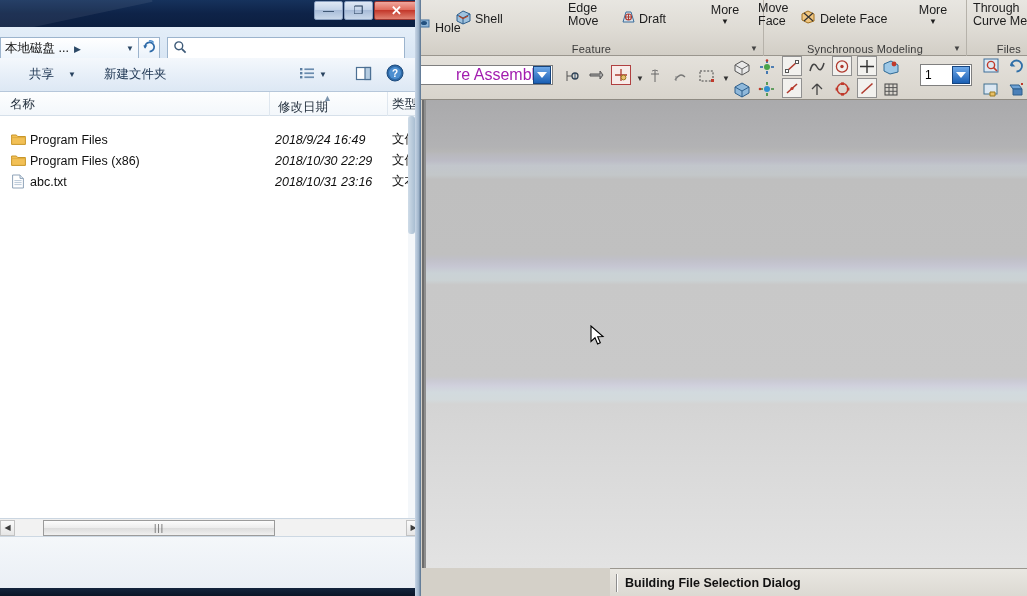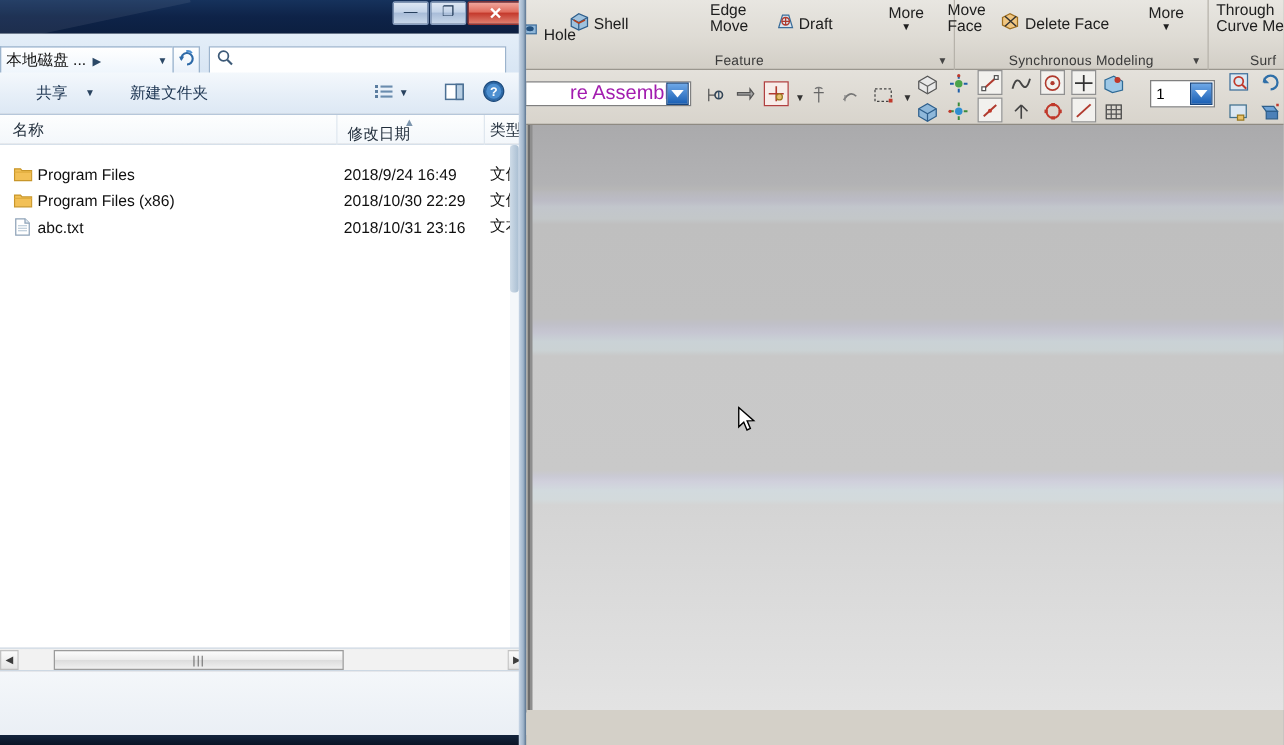--- a/index.html
+++ b/index.html
@@ -211,21 +211,21 @@
 
   .exp-list {
     position: absolute; left: 0; top: 116px; width: 421px; height: 404px;
     background: #fff;
   }
   .frow {
     position: absolute; left: 0; width: 421px; height: 21px;
     display: flex; align-items: center; font-size: 12.5px; color: #101010;
   }
   .frow .nm { position: absolute; left: 30px; white-space: nowrap; }
-  .frow .dt { position: absolute; left: 275px; white-space: nowrap; }
+  .frow .dt { position: absolute; left: 275px; white-space: nowrap; font-style: italic; }
   .frow .tp { position: absolute; left: 392px; white-space: nowrap; overflow: hidden; width: 20px; }
   .frow .ficon { position: absolute; left: 11px; top: 3px; }
 
   .vscroll {
     position: absolute; right: 6px; top: 116px; width: 7px; height: 404px;
     background: #f4f7fa;
   }
   .vscroll .thumb {
     position: absolute; left: 0; top: 0; width: 7px; height: 118px;
     background: linear-gradient(to right,#cfdce8,#a9bed2);
@@ -283,21 +283,21 @@
         <div class="rib-group-title">Feature</div>
         <div class="rib-group-arrow">▼</div>
       </div>
 
       <div class="rib-group" style="left:764px;width:203px;">
         <div class="rib-group-title">Synchronous Modeling</div>
         <div class="rib-group-arrow">▼</div>
       </div>
 
       <div class="rib-group" style="left:967px;width:60px;border-right:none;">
-        <div class="rib-group-title" style="text-align:right;padding-right:6px;">Surf</div>
+        <div class="rib-group-title" style="text-align:right;padding-right:6px;">Files</div>
       </div>
 
       <div class="rib-item" style="left:416px;top:18px;">
         <span class="ic">
           <svg width="16" height="16" viewBox="0 0 16 16">
             <rect x="3" y="2" width="10" height="7" fill="#8fb6d8" stroke="#3f6f9c"></rect>
             <ellipse cx="8" cy="5" rx="3" ry="2" fill="#23517f"></ellipse>
           </svg>
         </span>
         <span>Hole</span>
@@ -546,20 +546,24 @@
         <path d="M6 8 L15 8 L15 14 L6 14 Z" fill="#4b80b8" stroke="#2e5f8c"></path>
         <rect x="14" y="2" width="2" height="2" fill="#c0392b"></rect>
       </svg>
     </div>
 
     <div id="viewport">
       
     </div>
     <div id="viewport-frame"></div>
 
+    <div class="statusbar">
+      <span class="sep"></span>
+      <span class="txt">Building File Selection Dialog</span>
+    </div>
 
     <div id="cursor">
       <svg width="16" height="22" viewBox="0 0 16 22">
         <path d="M1 1 L1 16.5 L5 12.8 L7.6 19 L10.3 17.8 L7.7 11.7 L13 11.5 Z" fill="#fff" stroke="#000" stroke-width="1.1"></path>
       </svg>
     </div>
   </div>
 
   <div id="explorer">
 

